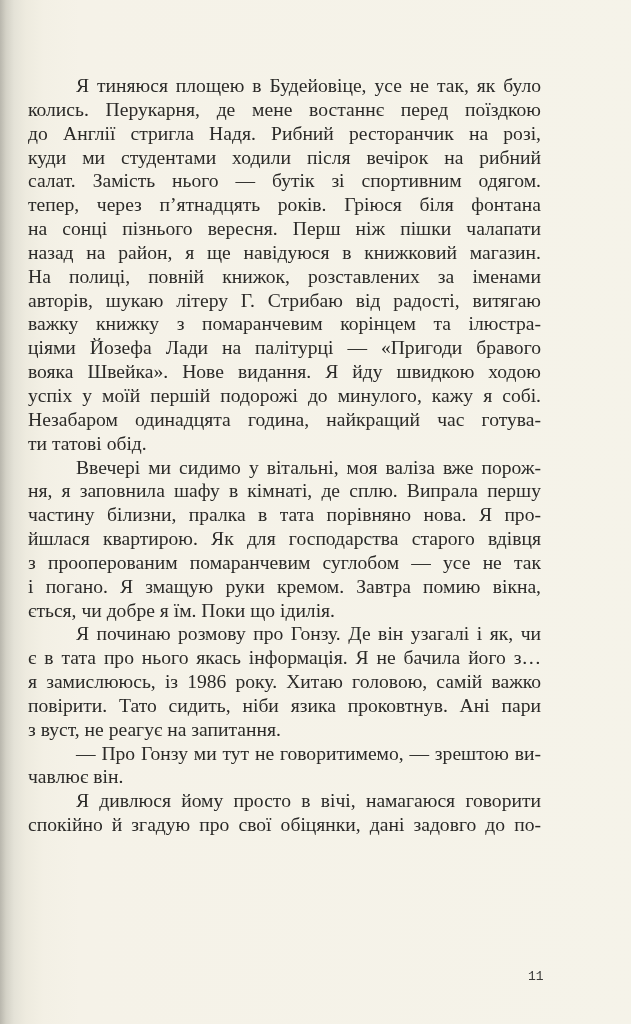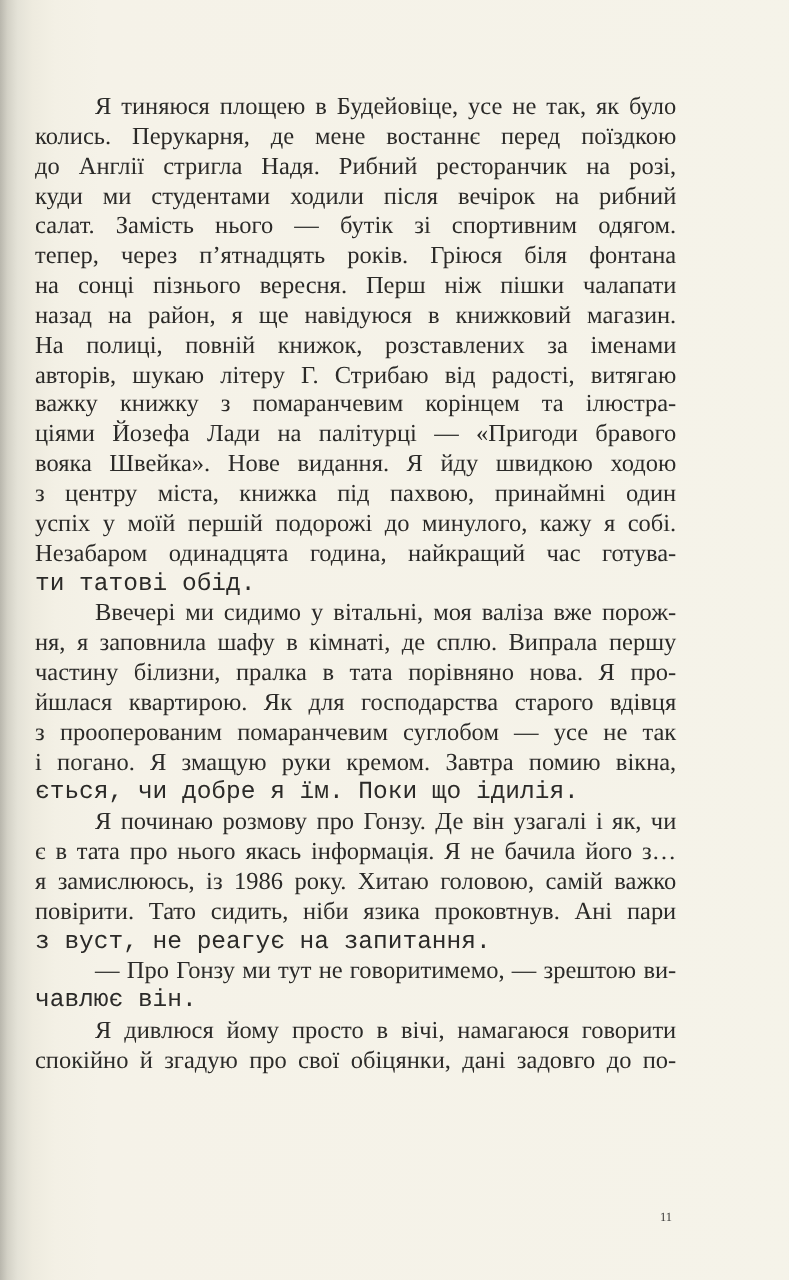--- a/index.html
+++ b/index.html
@@ -44,28 +44,27 @@
       white-space: nowrap;
       text-align: justify;
       text-align-last: justify;
       height: 23.85px;
     }
     .line.indent {
       padding-left: 48px;
     }
     .line.last {
       text-align-last: left;
-      font-family: Liberation Mono, monospace;
     }
     .page-number {
       position: absolute;
       left: 528px;
       top: 969px;
-      font-family: Liberation Serif, serif;
-      font-size: 10px;
+      font-family: Liberation Mono, monospace;
+      font-size: 13px;
       color: #3a3a38;
     }
   </style>
 </head>
 <body>
 
 <div class="page">
   <div class="text-block">
 
     <div>
@@ -75,21 +74,20 @@
       <span class="line">куди ми студентами ходили після вечірок на рибний</span>
       <span class="line">салат. Замість нього — бутік зі спортивним одягом.</span>
       <span class="line">тепер, через п’ятнадцять років. Гріюся біля фонтана</span>
       <span class="line">на сонці пізнього вересня. Перш ніж пішки чалапати</span>
       <span class="line">назад на район, я ще навідуюся в книжковий магазин.</span>
       <span class="line">На полиці, повній книжок, розставлених за іменами</span>
       <span class="line">авторів, шукаю літеру Г. Стрибаю від радості, витягаю</span>
       <span class="line">важку книжку з помаранчевим корінцем та ілюстра-</span>
       <span class="line">ціями Йозефа Лади на палітурці — «Пригоди бравого</span>
       <span class="line">вояка Швейка». Нове видання. Я йду швидкою ходою</span>
-      <span class="line">з центру міста, книжка під пахвою, принаймні один</span>
       <span class="line">успіх у моїй першій подорожі до минулого, кажу я собі.</span>
       <span class="line">Незабаром одинадцята година, найкращий час готува-</span>
       <span class="line last">ти татові обід.</span>
     </div>
 
     <div>
       <span class="line indent">Ввечері ми сидимо у вітальні, моя валіза вже порож-</span>
       <span class="line">ня, я заповнила шафу в кімнаті, де сплю. Випрала першу</span>
       <span class="line">частину білизни, пралка в тата порівняно нова. Я про-</span>
       <span class="line">йшлася квартирою. Як для господарства старого вдівця</span>

